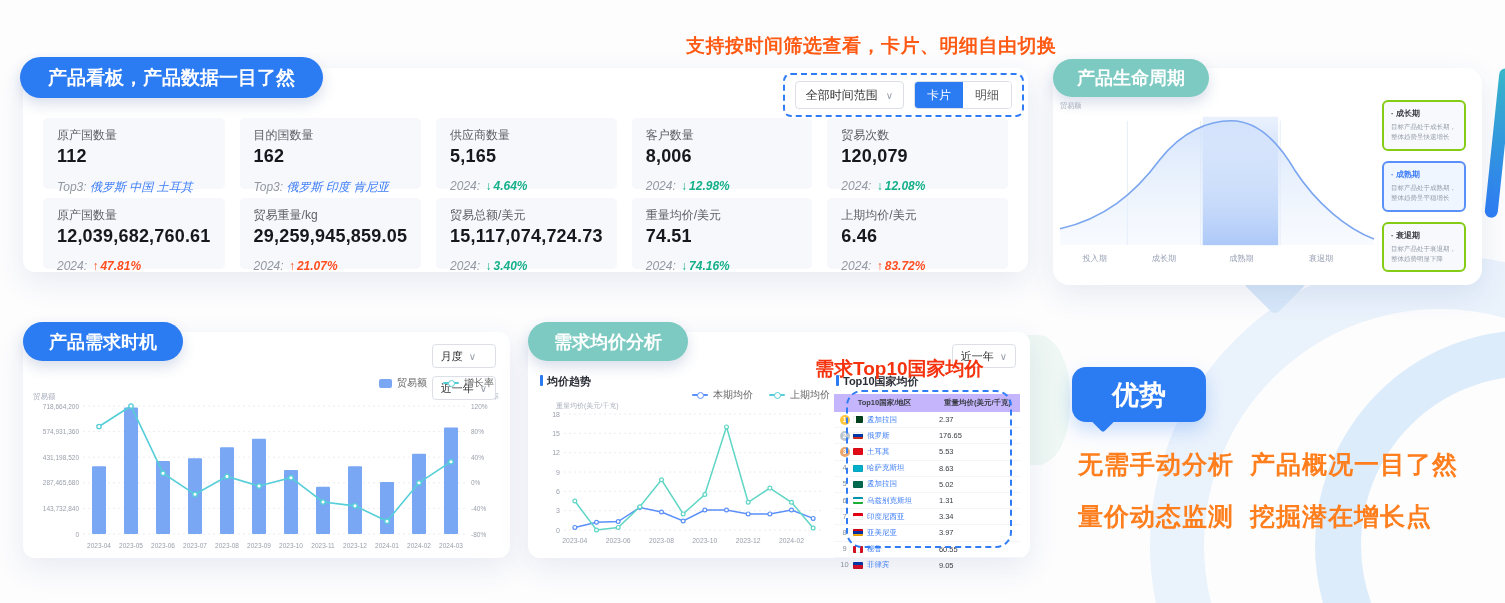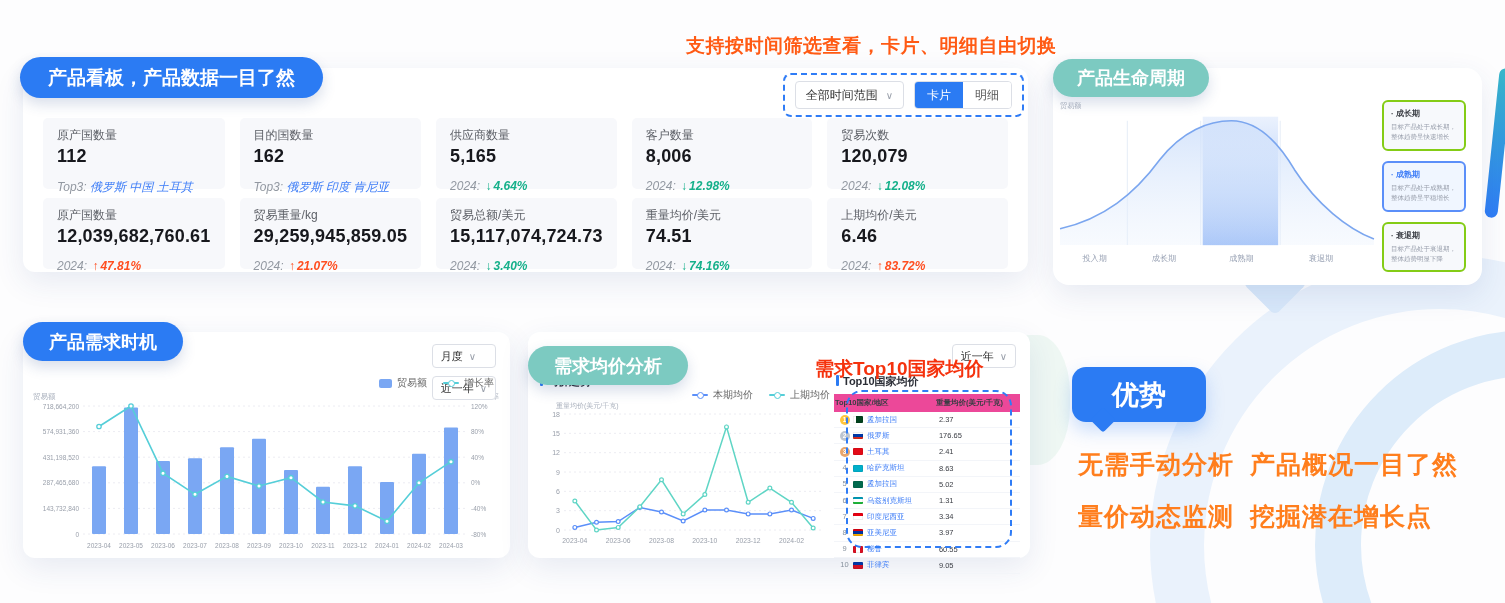--- a/index.html
+++ b/index.html
@@ -72,29 +72,29 @@
   .lg-line{position:relative;width:16px;height:2px;border-radius:2px;}
   .lg-line.teal{background:var(--line-teal);}
   .lg-line.blue{background:var(--series-blue);}
   .lg-line::after{content:"";position:absolute;left:5px;top:-2.5px;width:5px;height:5px;border-radius:50%;background:#fff;border:1.5px solid currentColor;}
   .lg-line.teal::after{color:var(--line-teal);}
   .lg-line.blue::after{color:var(--series-blue);}
   #combo-chart{position:absolute;left:8px;top:58px;}
 
   
   .price-card{left:528px;top:332px;width:502px;height:226px;}
-  .pill-price{left:528px;top:322px;height:39px;padding:0 26px;font-size:18px;margin-top:24px;}
+  .pill-price{left:528px;top:322px;height:39px;padding:0 26px;font-size:18px;}
   .sec-title{position:absolute;font-size:11px;font-weight:700;color:#2b2e36;padding-left:7px;z-index:1;}
   .sec-title::before{content:"";position:absolute;left:0;top:1px;width:3px;height:11px;background:var(--accent-blue);border-radius:1px;}
   .trend-title{left:12px;top:42px;}
   .table-title{left:308px;top:42px;}
   #trend-chart{position:absolute;left:10px;top:68px;}
   .tbl-wrap{position:absolute;left:306px;top:62px;width:186px;}
   table.ptable{width:100%;border-collapse:collapse;font-size:7.5px;}
-  .ptable th{background:#ec4899;color:#3a3d44;font-weight:700;text-align:left;padding:4px 1px;font-size:7.5px;}
+  .ptable th{background:#c4b5fd;color:#3a3d44;font-weight:700;text-align:center;padding:4px 1px;font-size:7.5px;}
   .ptable td{padding:2.6px 4px;border-bottom:1px solid #f3f5f9;white-space:nowrap;}
   .ptable td.pval{color:#3a3d44;}
   .rkwrap{display:inline-block;width:13px;text-align:center;}
   .rank{color:#86909c;font-size:7.5px;}
   .medal{display:inline-block;width:10px;height:10px;border-radius:50%;color:#fff;font-size:6.5px;line-height:10px;text-align:center;font-weight:700;}
   .m1{background:#ffc53d;} .m2{background:#bcc5d0;} .m3{background:#e8a66c;}
   .flag{display:inline-block;width:10px;height:7px;border-radius:1px;margin:0 4px 0 2px;vertical-align:middle;box-shadow:0 0 0 .5px rgba(0,0,0,.12) inset;}
   .cname{font-size:7.5px;}
   .dashed-overlay{position:absolute;border:2px dashed #2f7cf6;border-radius:16px;pointer-events:none;z-index:3;}
   .ov-table{left:318px;top:58px;width:166px;height:158px;}
@@ -394,21 +394,21 @@
             <tr>
               <td><span class="rkwrap"><span class="medal m1">1</span></span><span class="flag" style="background:linear-gradient(90deg,#fff 0 25%,#01411c 25% 100%)"></span><a class="lnk cname">孟加拉国</a></td>
               <td class="pval">2.37</td>
             </tr>
             <tr>
               <td><span class="rkwrap"><span class="medal m2">2</span></span><span class="flag" style="background:linear-gradient(180deg,#fff 0 33%,#0039a6 33% 66%,#d52b1e 66%)"></span><a class="lnk cname">俄罗斯</a></td>
               <td class="pval">176.65</td>
             </tr>
             <tr>
               <td><span class="rkwrap"><span class="medal m3">3</span></span><span class="flag" style="background:#e30a17"></span><a class="lnk cname">土耳其</a></td>
-              <td class="pval">2.41</td>
+              <td class="pval">5.53</td>
             </tr>
             <tr>
               <td><span class="rkwrap"><span class="rank">4</span></span><span class="flag" style="background:#00afca"></span><a class="lnk cname">哈萨克斯坦</a></td>
               <td class="pval">8.63</td>
             </tr>
             <tr>
               <td><span class="rkwrap"><span class="rank">5</span></span><span class="flag" style="background:#006a4e"></span><a class="lnk cname">孟加拉国</a></td>
               <td class="pval">5.02</td>
             </tr>
             <tr>

